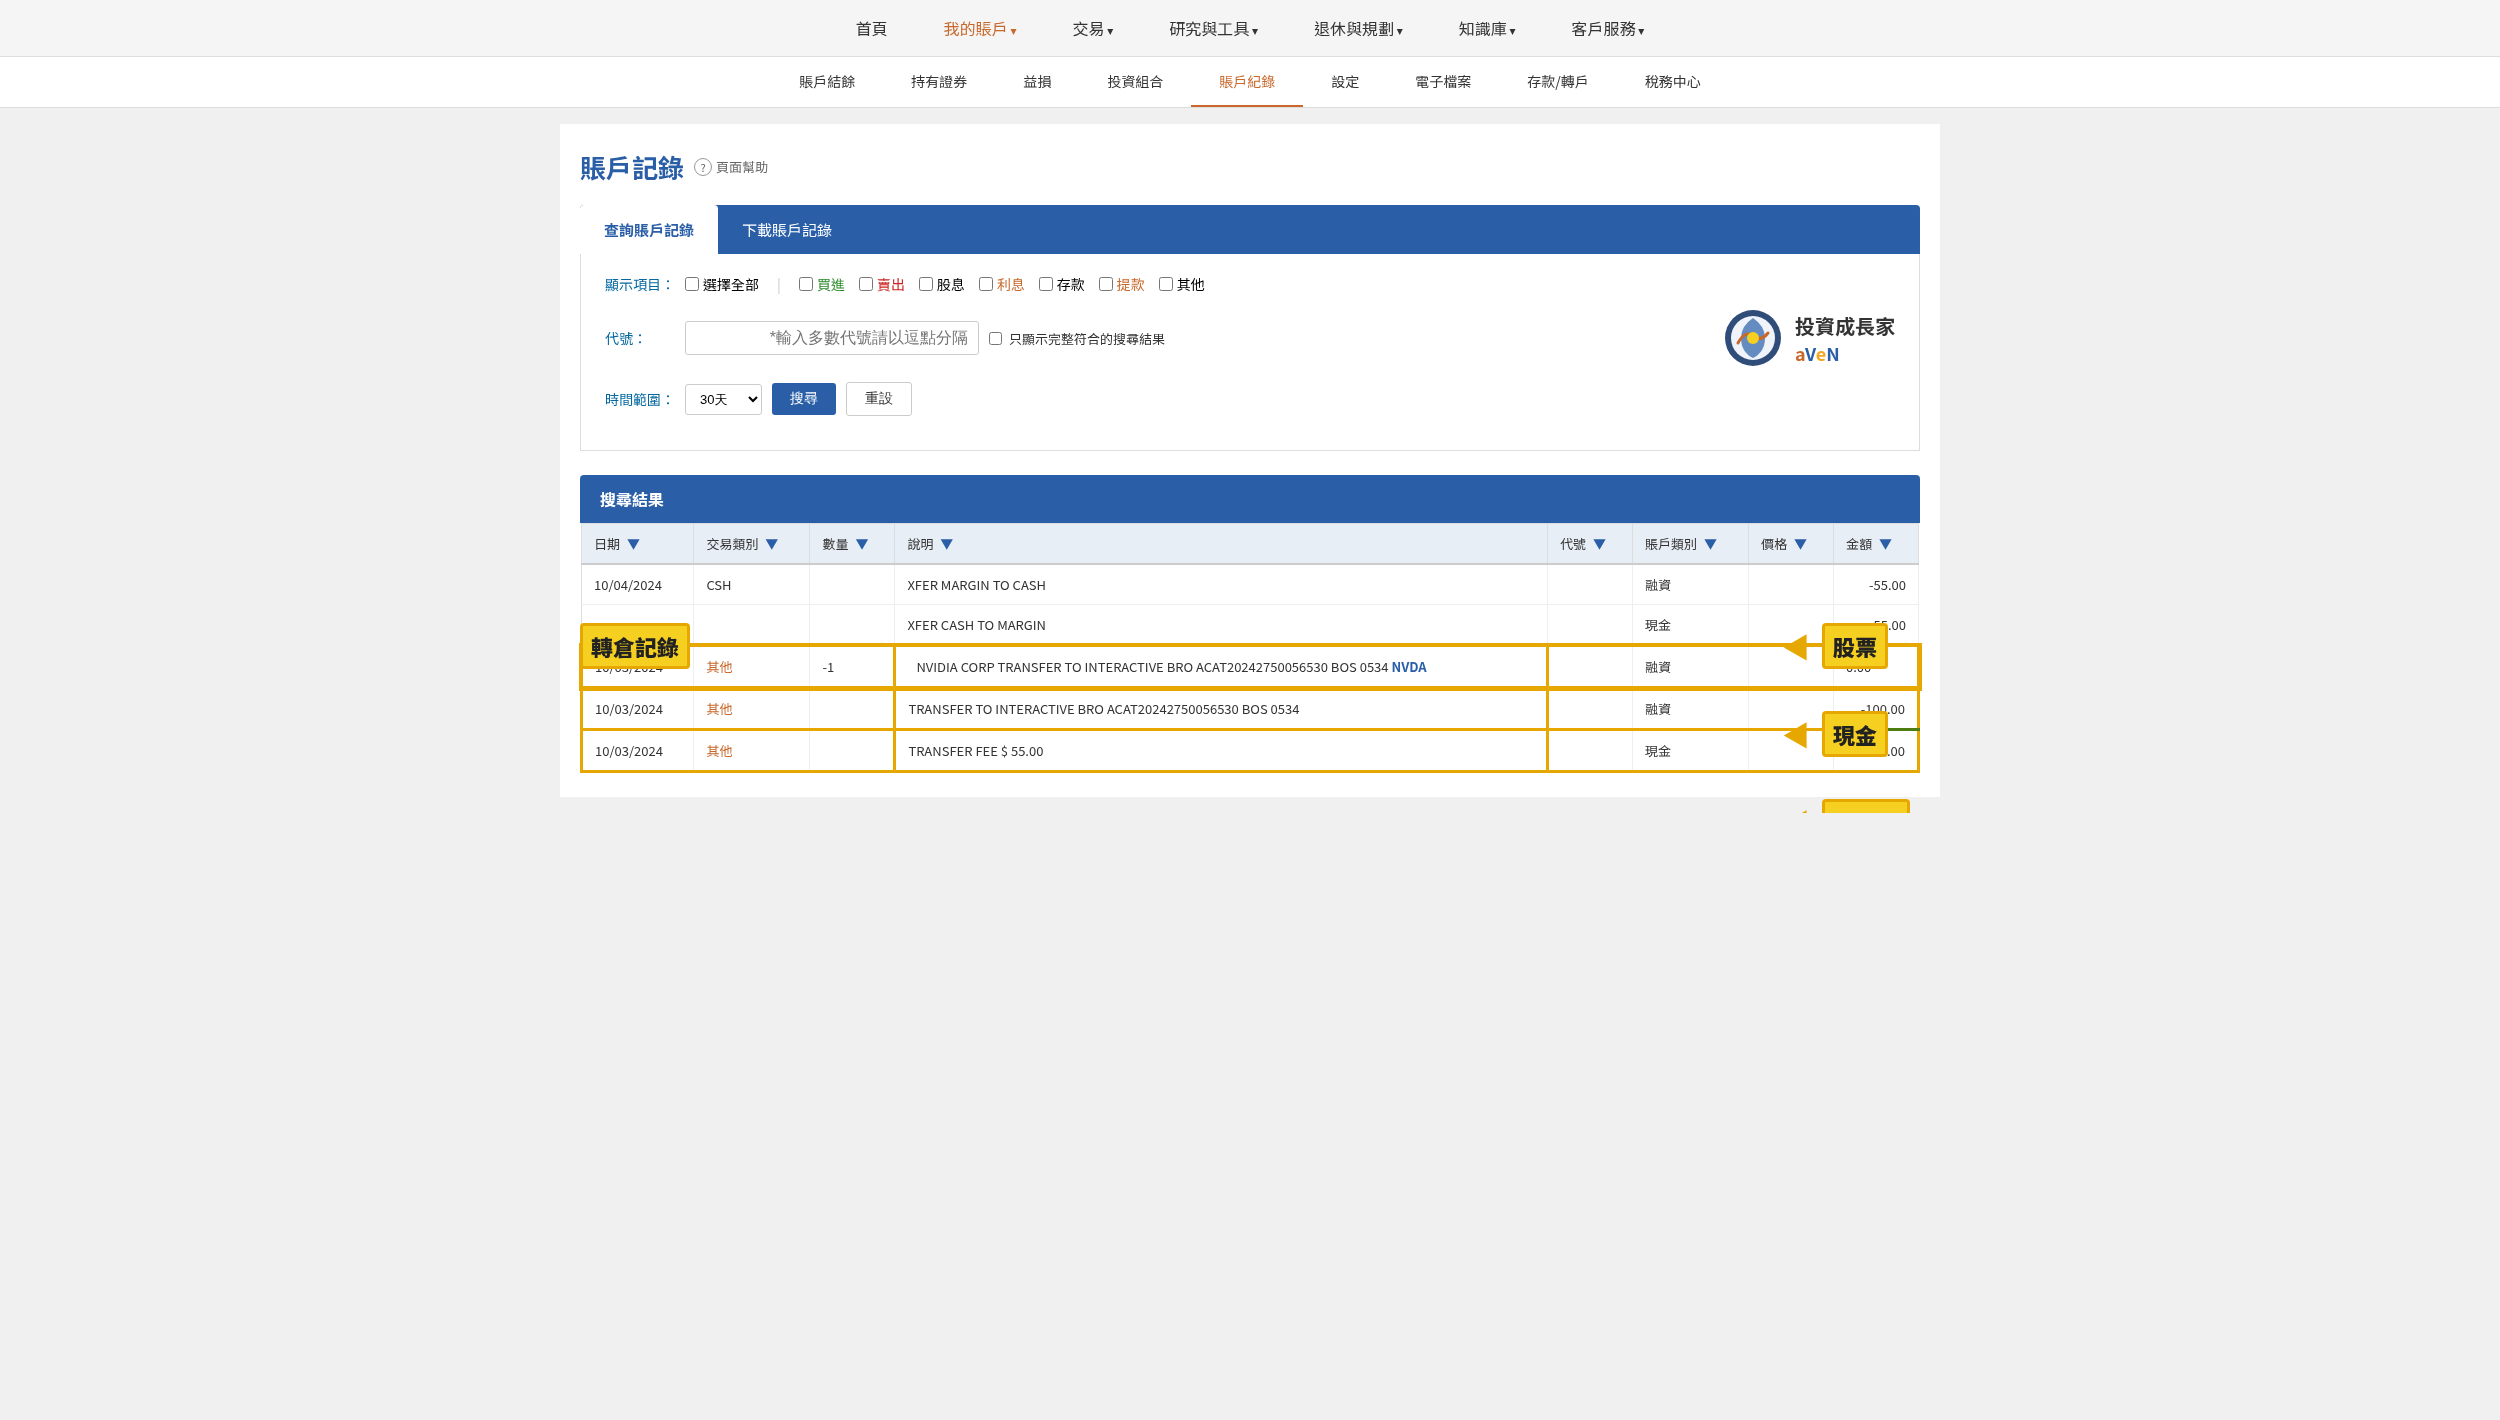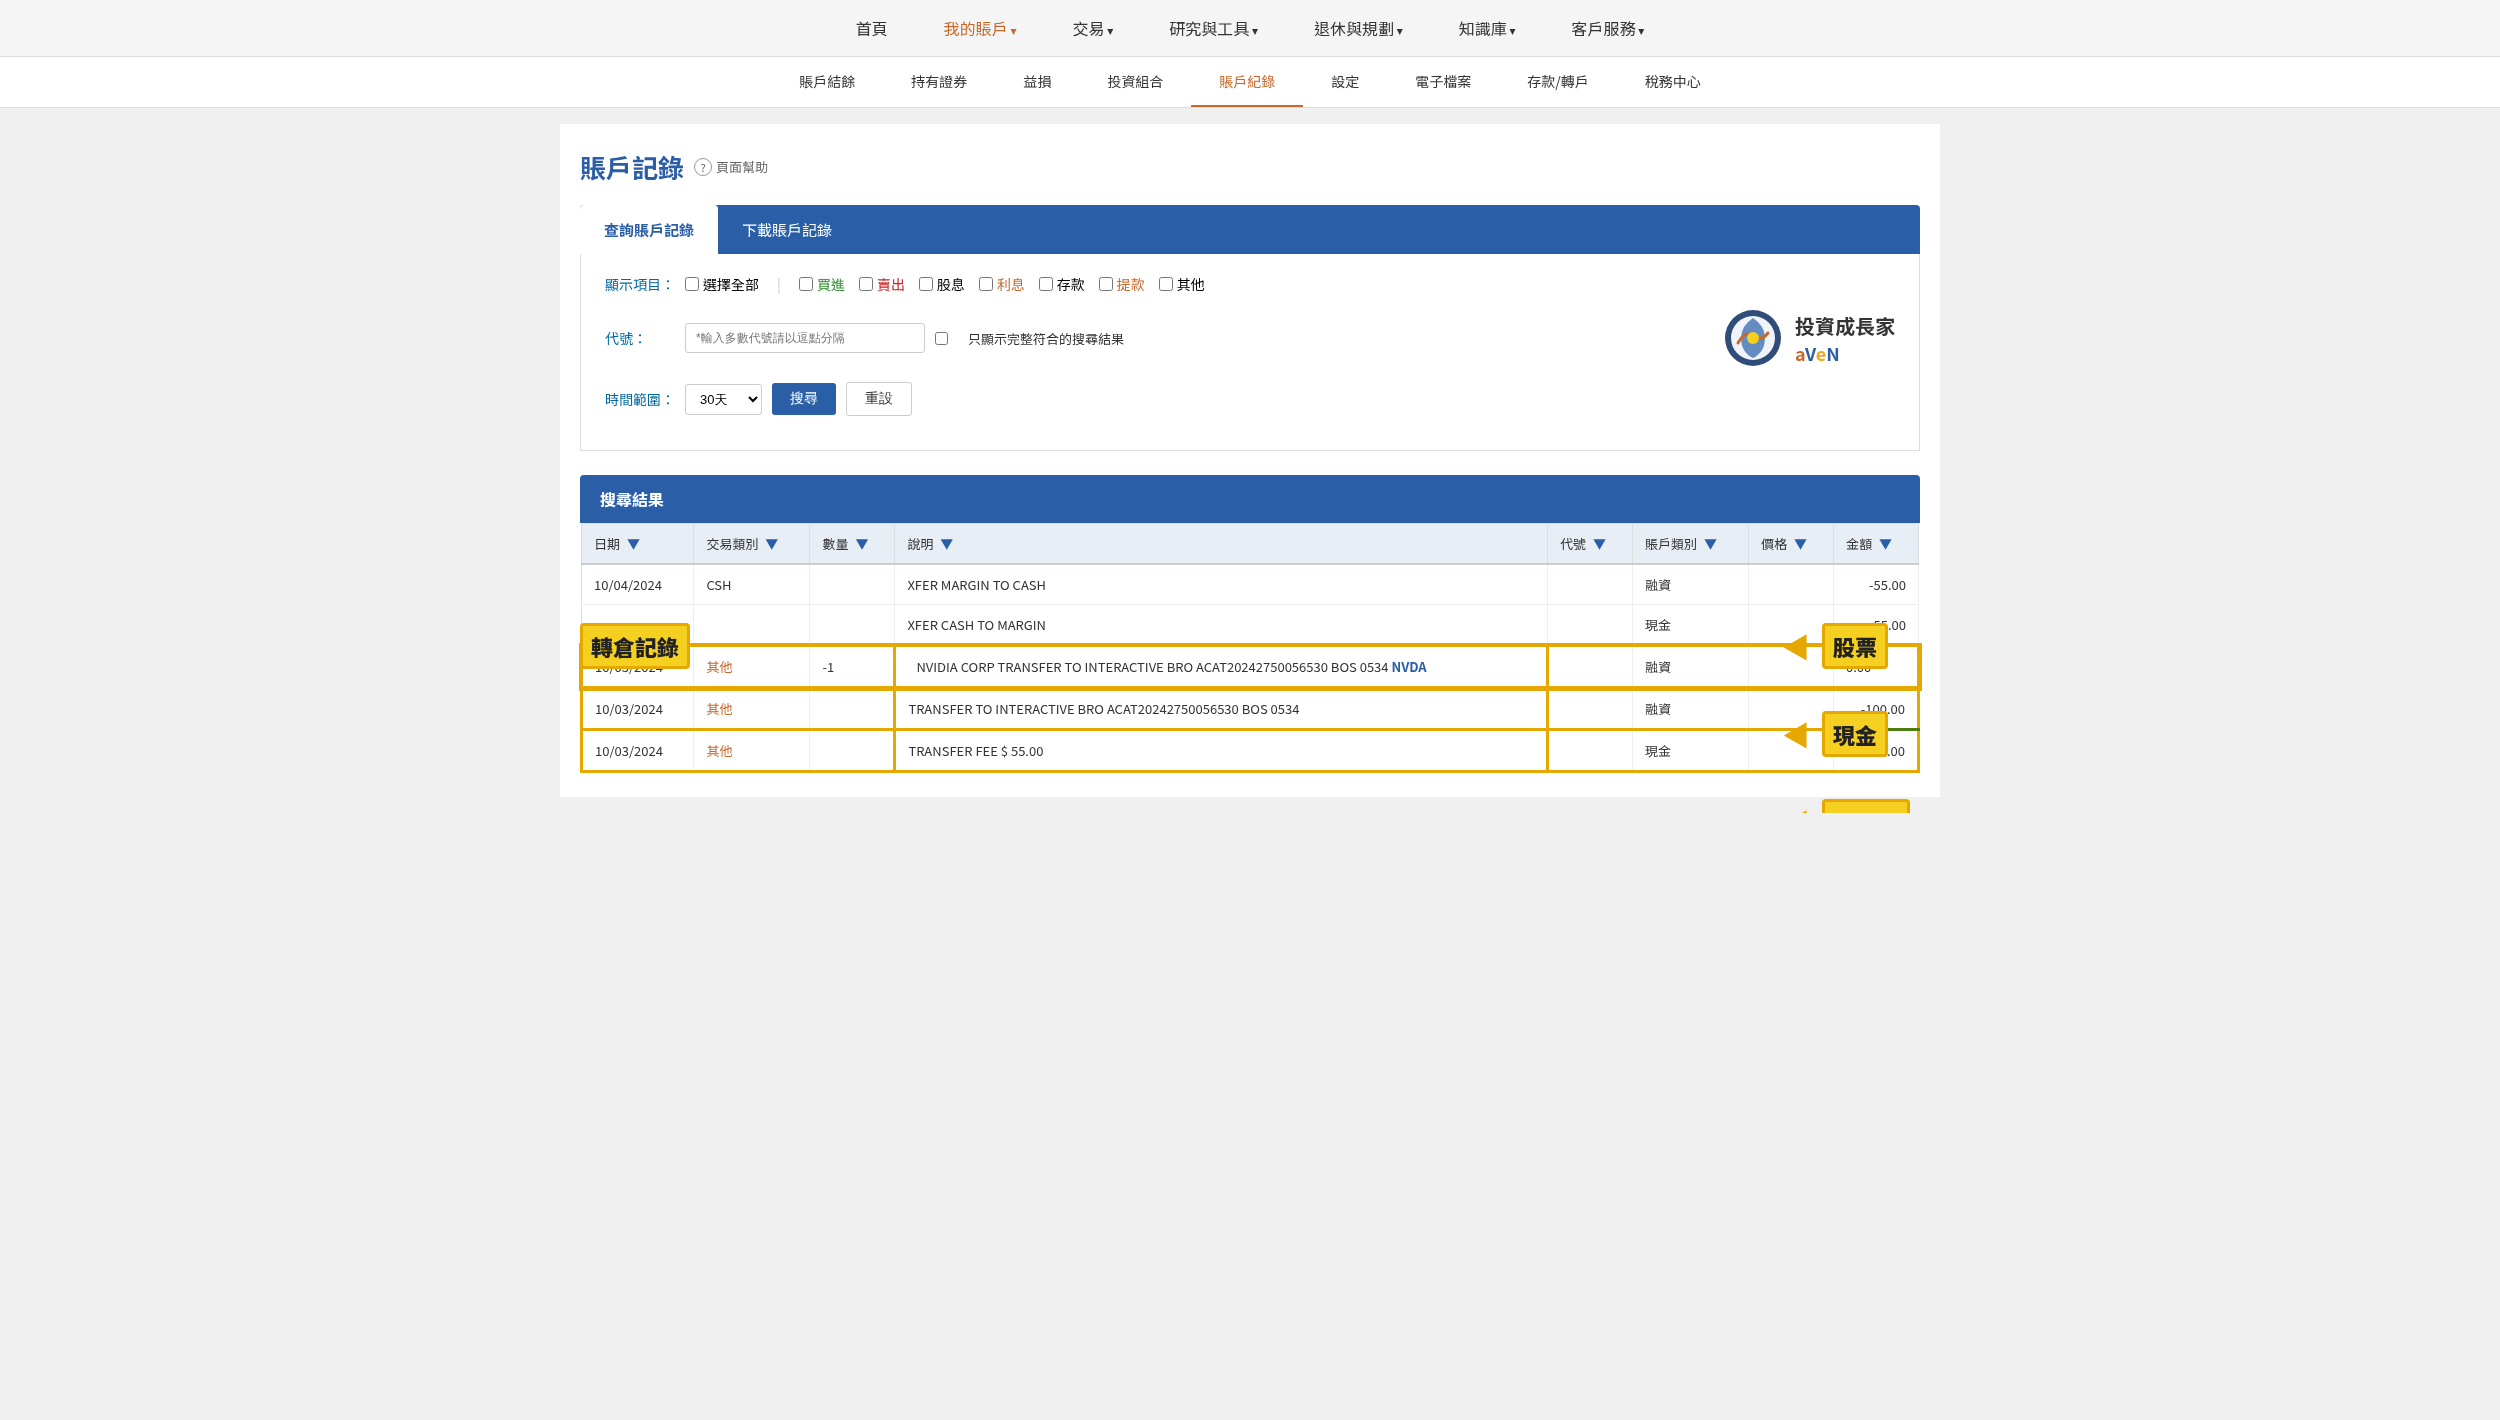--- a/index.html
+++ b/index.html
@@ -38,22 +38,22 @@
     .filter-label { min-width: 70px; color: #0369a1; font-size: 14px; }
     .checkbox-group { display: flex; align-items: center; gap: 14px; flex-wrap: wrap; }
     .checkbox-item { display: flex; align-items: center; gap: 4px; cursor: pointer; font-size: 14px; }
     .checkbox-item input[type="checkbox"] { width: 14px; height: 14px; cursor: pointer; }
     .cb-buy { color: #2a8a2a; }
     .cb-sell { color: #cc2222; }
     .cb-interest { color: #c8682a; }
     .cb-withdraw { color: #c8682a; }
     .divider-pipe { color: #ccc; margin: 0 4px; }
     
-    .ticker-input { width: 240px; padding: 7px 10px; border: 1px solid #ccc; border-radius: 3px; font-size: 12px; color: #999; }
-    .checkbox-exact { display: flex; align-items: center; gap: 20px; font-size: 13px; color: #333; }
+    .ticker-input { width: 294px; padding: 7px 10px; border: 1px solid #ccc; border-radius: 3px; font-size: 16px; color: #999; text-align: right; }
+    .checkbox-exact { display: flex; align-items: center; gap: 7px; font-size: 13px; color: #333; }
 
     .time-select { padding: 6px 10px; border: 1px solid #ccc; border-radius: 3px; font-size: 13px; background: #fff; cursor: pointer; }
     .btn-search { padding: 7px 18px; background: #2a5fa8; color: #fff; border: none; border-radius: 3px; cursor: pointer; font-size: 14px; }
     .btn-reset { padding: 7px 18px; background: #fff; color: #333; border: 1px solid #ccc; border-radius: 3px; cursor: pointer; font-size: 14px; }
     .logo-circle { width: 60px; height: 60px; }
 
     
     .results-section { margin-top: 24px; }
     .results-header { background: #2a5fa8; padding: 12px 20px; border-radius: 4px 4px 0 0; }
     .results-header h3 { color: #fff; font-size: 16px; }

